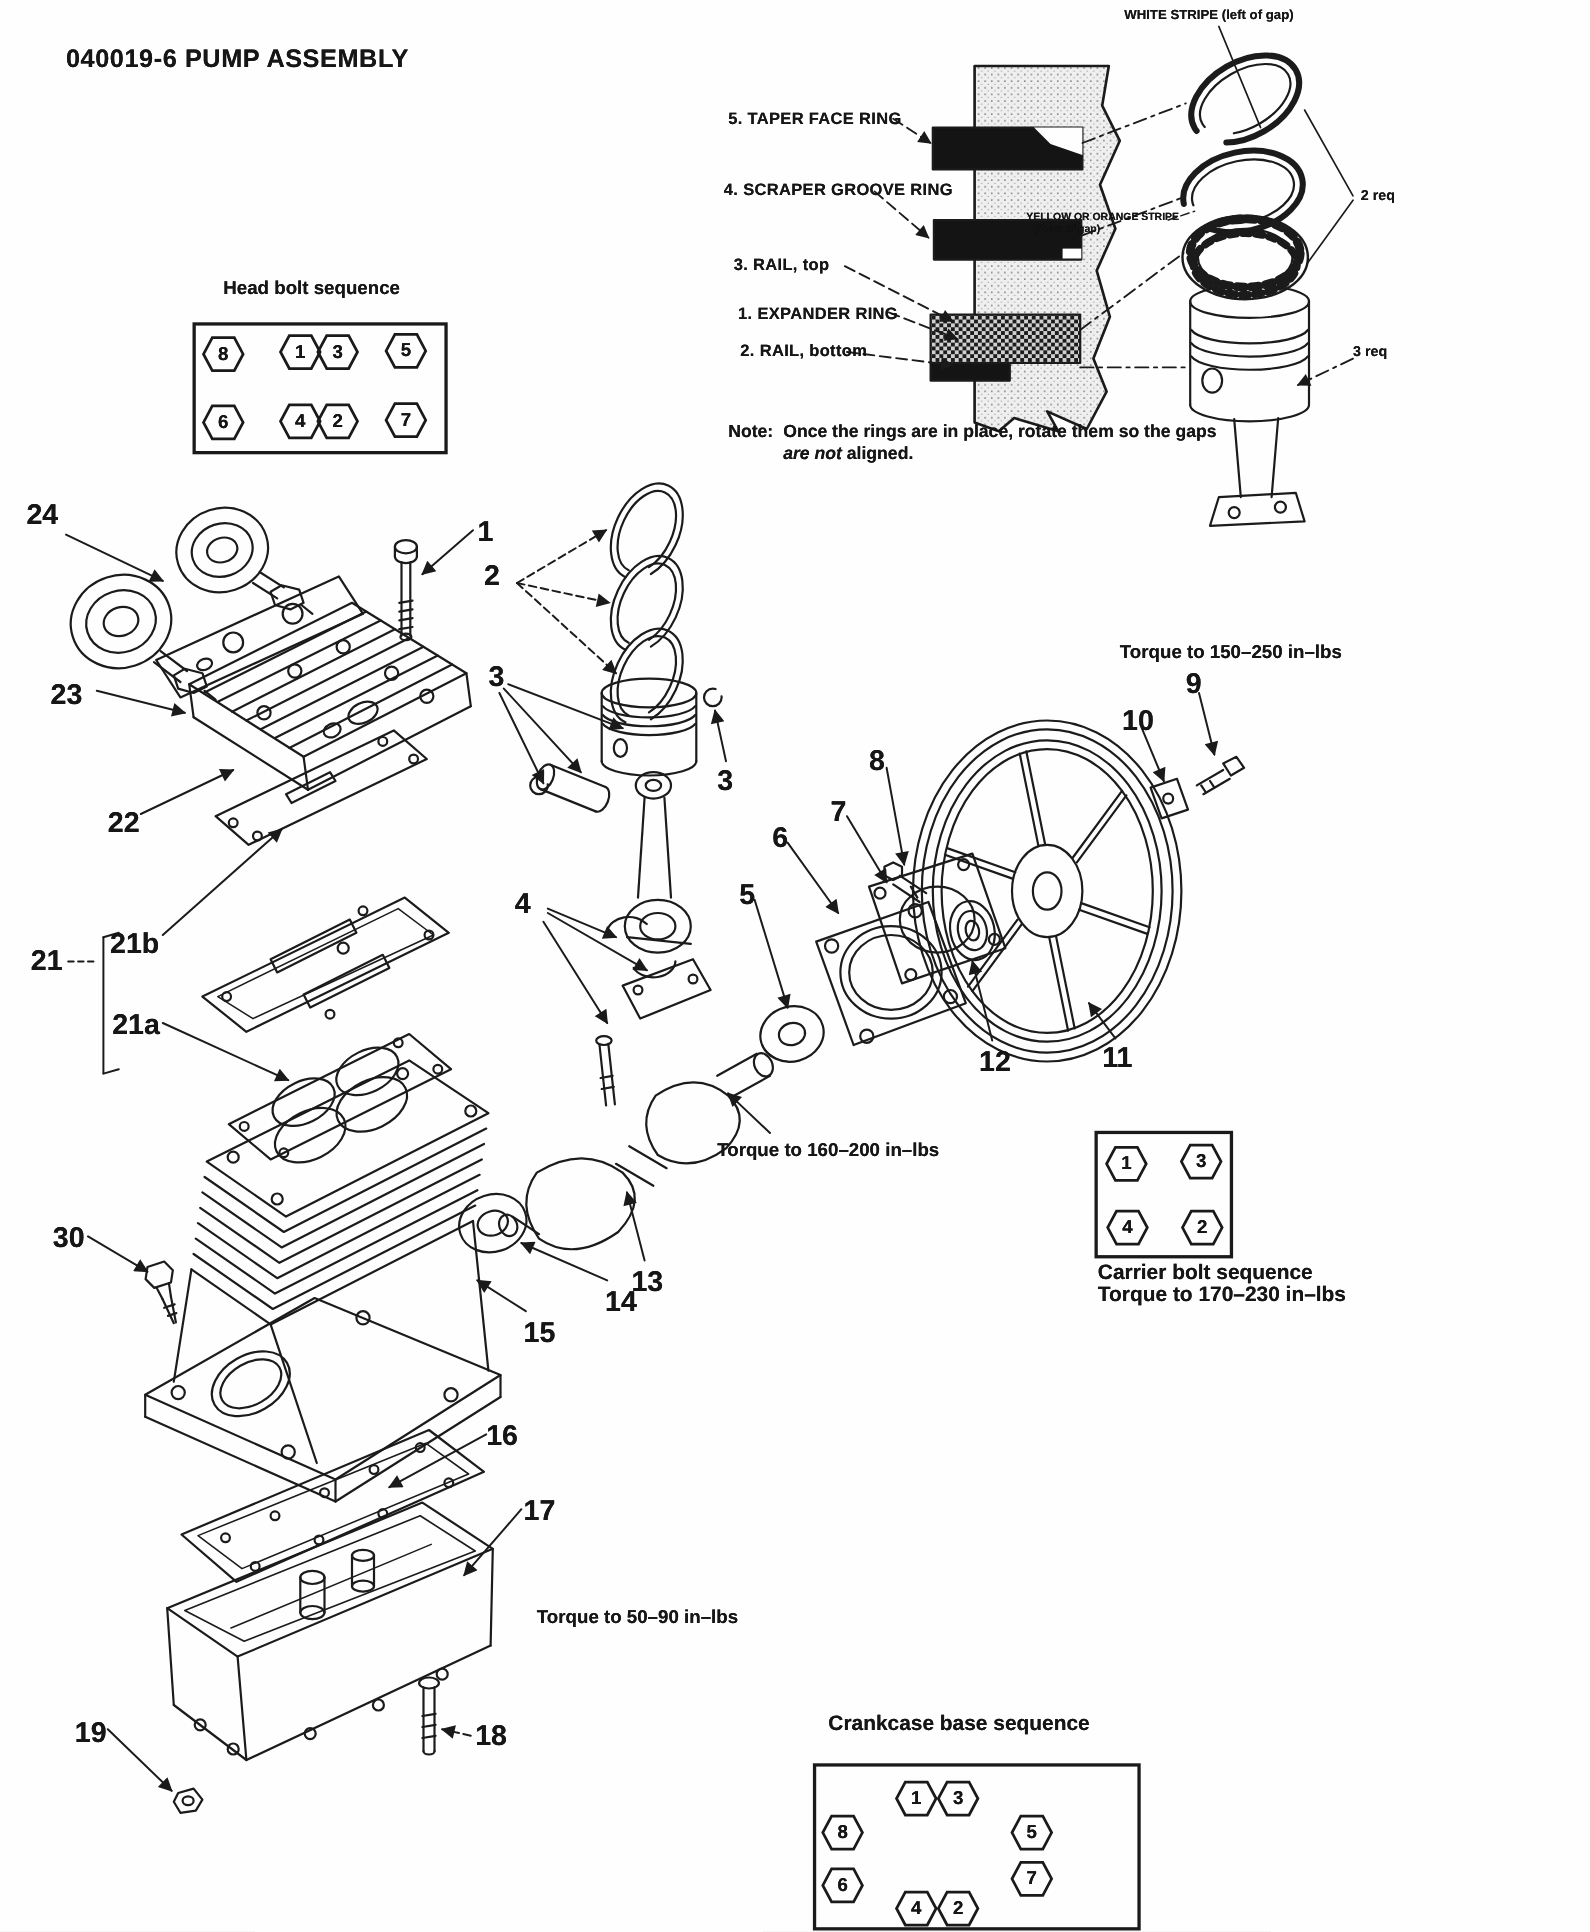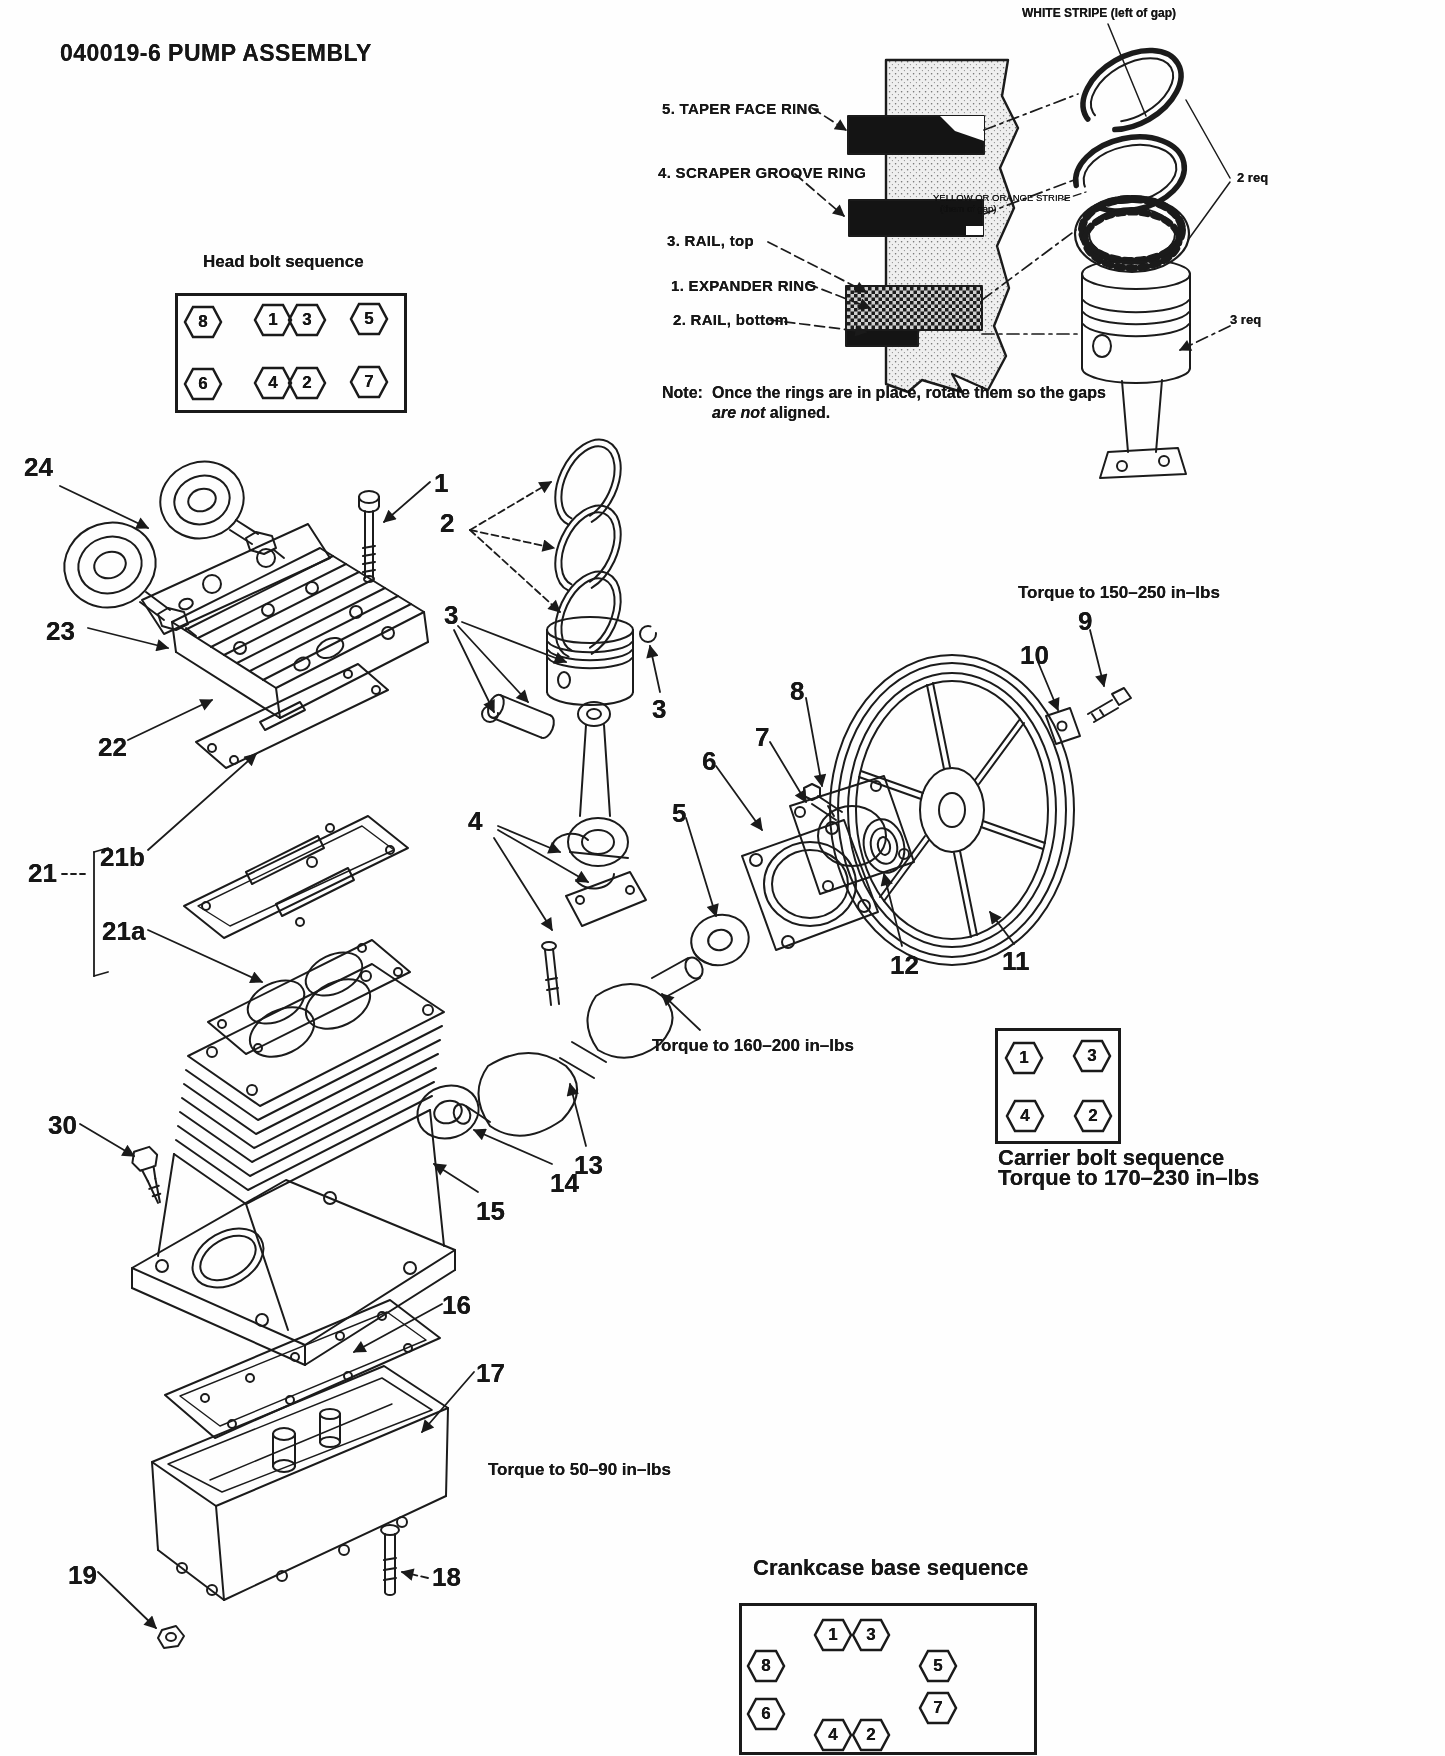--- a/index.html
+++ b/index.html
@@ -5,32 +5,32 @@
   html,body{margin:0;padding:0;background:#f0f0f0;}
   .page{position:relative;width:1445px;height:1756px;background:#fefefe;overflow:hidden;
         font-family:"Liberation Sans",sans-serif;color:#161616;}
   .art{position:absolute;left:0;top:0;}
   .t{position:absolute;white-space:nowrap;text-shadow:0 0 .5px rgba(0,0,0,.85);}
   .title{font-size:23px;font-weight:bold;letter-spacing:.5px;}
   .tnote{font-size:17px;font-weight:bold;line-height:21px;}
   .cap{font-size:17px;font-weight:bold;}
   .legend{font-size:15px;font-weight:bold;letter-spacing:.3px;}
   .stripe{font-size:12px;font-weight:bold;}
-  .stripe-sm{font-size:9.5px;font-weight:normal;}
+  .stripe-sm{font-size:9.5px;font-weight:bold;}
   .qty{font-size:13px;font-weight:bold;}
   .notelbl{font-size:16px;font-weight:bold;}
   .noteln{font-size:16px;font-weight:bold;}
   .torq{font-size:17px;font-weight:bold;}
   .callout{font-size:26px;font-weight:bold;}
   .seqbox{position:absolute;border:3px solid #1a1a1a;background:transparent;}
   .hex{position:absolute;width:40px;height:34px;}
   .hex svg{position:absolute;left:0;top:0;width:40px;height:34px;}
   .hex span{position:absolute;left:0;top:0;width:40px;height:34px;display:flex;align-items:center;
             justify-content:center;font-size:17px;font-weight:bold;text-shadow:0 0 .5px #000;}
-  .seqcap{font-size:22px;font-weight:bold;line-height:20px;}
+  .seqcap{font-size:19px;font-weight:bold;line-height:20px;}
   i{font-style:italic;}
 </style>
 </head>
 <body>
 
 <div class="page">
 
 <svg class="art" width="1445" height="1756" viewBox="0 0 1445 1756">
   <defs>
     <marker id="ah" viewBox="0 0 10 10" refX="9" refY="5" markerWidth="9" markerHeight="7" orient="auto-start-reverse">

